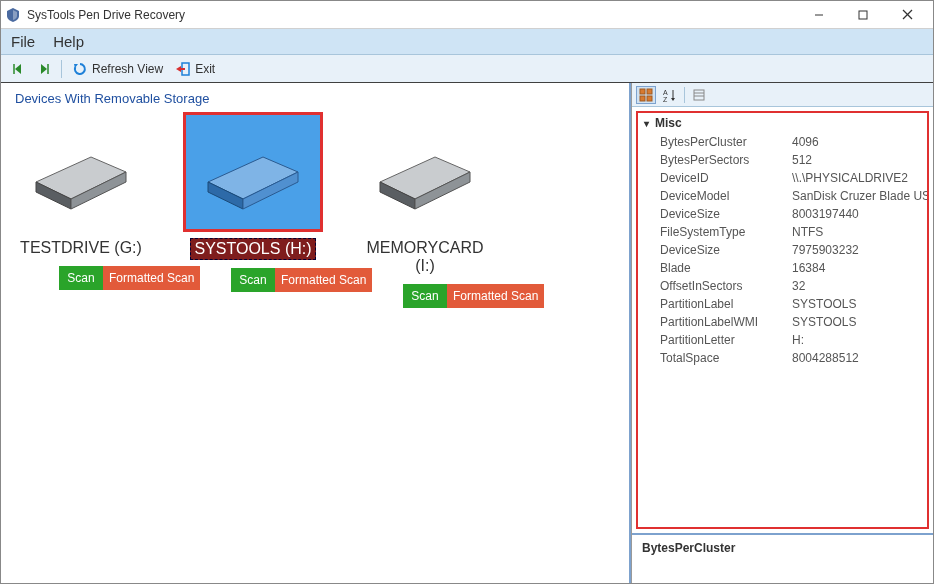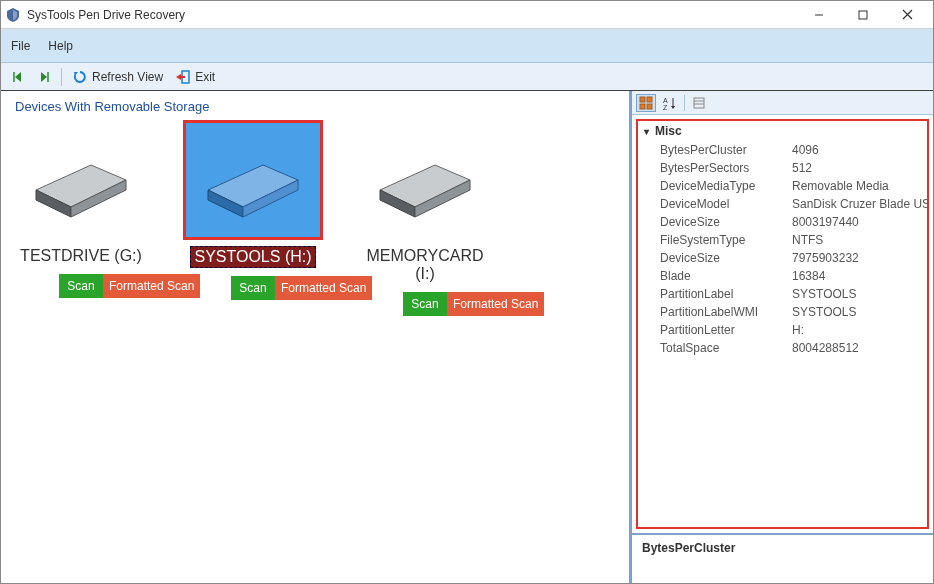--- a/index.html
+++ b/index.html
@@ -4,21 +4,21 @@
   <style>
     * { box-sizing: border-box; margin: 0; padding: 0; }
     body { font-family: "Segoe UI", Tahoma, sans-serif; font-size: 12px; color: #333; background: #fff; width: 934px; height: 584px; border: 1px solid #888; display: flex; flex-direction: column; overflow: hidden; }
     
     .titlebar { height: 28px; background: #fff; display: flex; align-items: center; padding: 0 4px; border-bottom: 1px solid #d0d0d0; }
     .titlebar .app-icon { width: 16px; height: 16px; margin-right: 6px; }
     .titlebar .title { flex: 1; font-size: 12px; }
     .titlebar .win-controls { display: flex; gap: 0; }
     .titlebar .win-btn { width: 44px; height: 26px; display: flex; align-items: center; justify-content: center; cursor: pointer; }
     
-    .menubar { height: 34px; background: #cfe4f5; display: flex; align-items: center; padding: 0 10px; gap: 18px; border-bottom: 1px solid #a8c5db; font-size: 12px; }
+    .menubar { height: 26px; background: #cfe4f5; display: flex; align-items: center; padding: 0 10px; gap: 18px; border-bottom: 1px solid #a8c5db; font-size: 15px; }
     .menubar span { cursor: pointer; }
     
     .toolbar { height: 28px; background: #e8f1f9; display: flex; align-items: center; padding: 0 6px; gap: 4px; border-bottom: 1px solid #404040; }
     .toolbar .tbtn { display: flex; align-items: center; gap: 4px; padding: 2px 4px; cursor: pointer; }
     .toolbar .sep { width: 1px; height: 18px; background: #a8c5db; margin: 0 2px; }
     
     .main { flex: 1; display: flex; overflow: hidden; }
     .left { flex: 1; padding: 8px 10px; border-right: 2px solid #7da2ce; overflow: auto; }
     .left .section-title { color: #2050a0; font-size: 13px; margin-bottom: 4px; padding-left: 4px; }
     .devices { display: flex; gap: 32px; flex-wrap: wrap; margin-top: 6px; }
@@ -211,22 +211,22 @@
       <div id="prop-rows">
           <div class="prop-row">
             <div class="prop-key">BytesPerCluster</div>
             <div class="prop-val">4096</div>
           </div>
           <div class="prop-row">
             <div class="prop-key">BytesPerSectors</div>
             <div class="prop-val">512</div>
           </div>
           <div class="prop-row">
-            <div class="prop-key">DeviceMediaType</div>
-            <div class="prop-val">Removable Media</div>
+            <div class="prop-key">DeviceID</div>
+            <div class="prop-val">\\.\PHYSICALDRIVE2</div>
           </div>
           <div class="prop-row">
             <div class="prop-key">DeviceModel</div>
             <div class="prop-val">SanDisk Cruzer Blade USB Devi</div>
           </div>
           <div class="prop-row">
             <div class="prop-key">DeviceSize</div>
             <div class="prop-val">8003197440</div>
           </div>
           <div class="prop-row">
@@ -235,20 +235,24 @@
           </div>
           <div class="prop-row">
             <div class="prop-key">DeviceSize</div>
             <div class="prop-val">7975903232</div>
           </div>
           <div class="prop-row">
             <div class="prop-key">Blade</div>
             <div class="prop-val">16384</div>
           </div>
           <div class="prop-row">
+            <div class="prop-key">OffsetInSectors</div>
+            <div class="prop-val">32</div>
+          </div>
+          <div class="prop-row">
             <div class="prop-key">PartitionLabel</div>
             <div class="prop-val">SYSTOOLS</div>
           </div>
           <div class="prop-row">
             <div class="prop-key">PartitionLabelWMI</div>
             <div class="prop-val">SYSTOOLS</div>
           </div>
           <div class="prop-row">
             <div class="prop-key">PartitionLetter</div>
             <div class="prop-val">H:</div>

